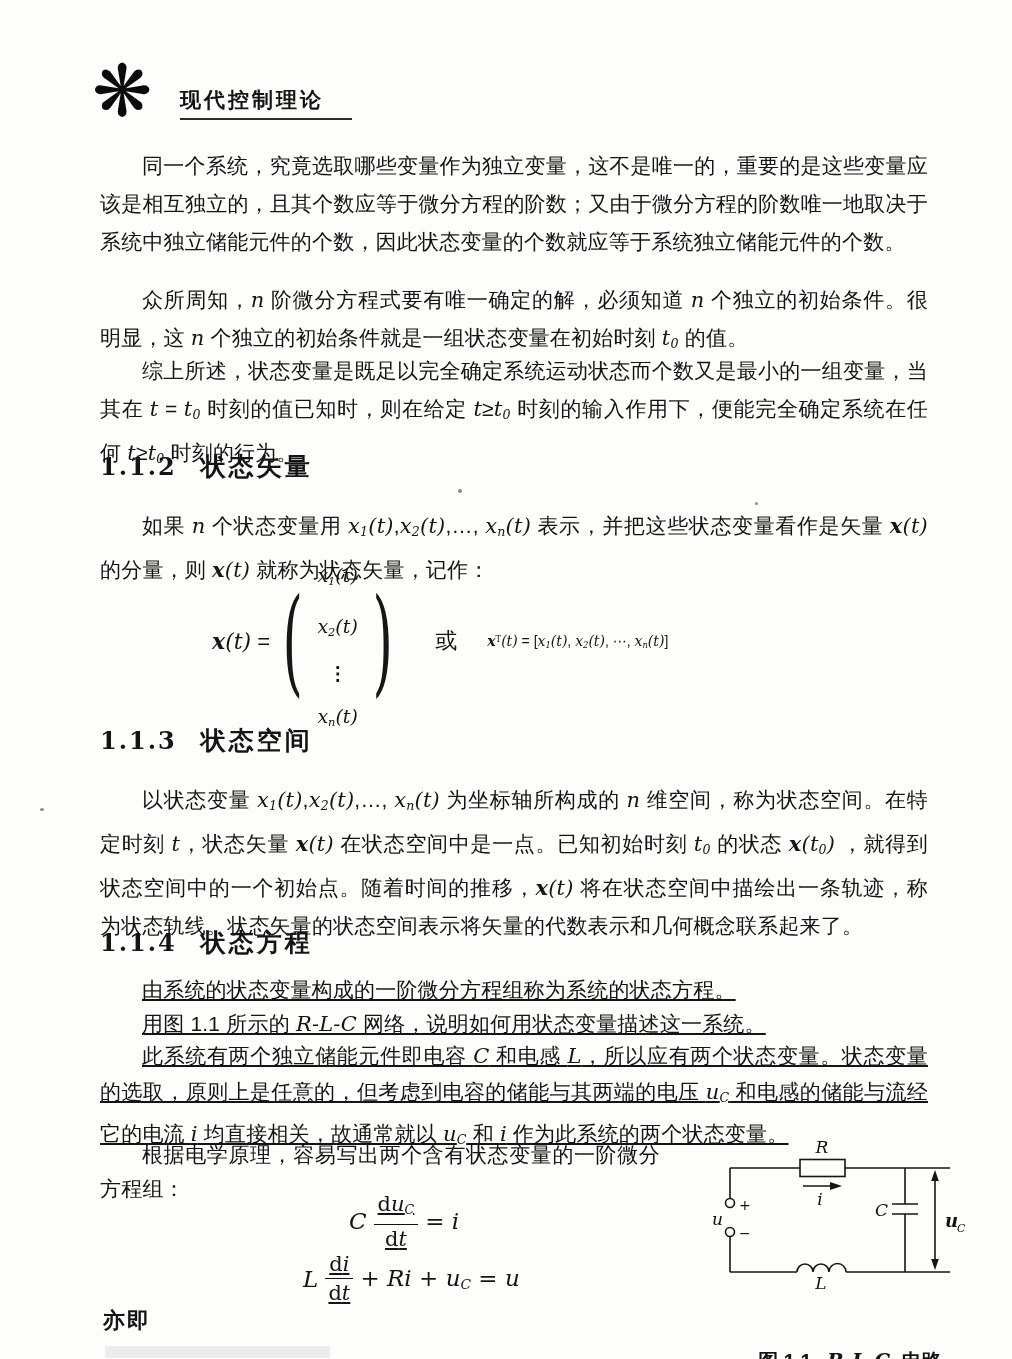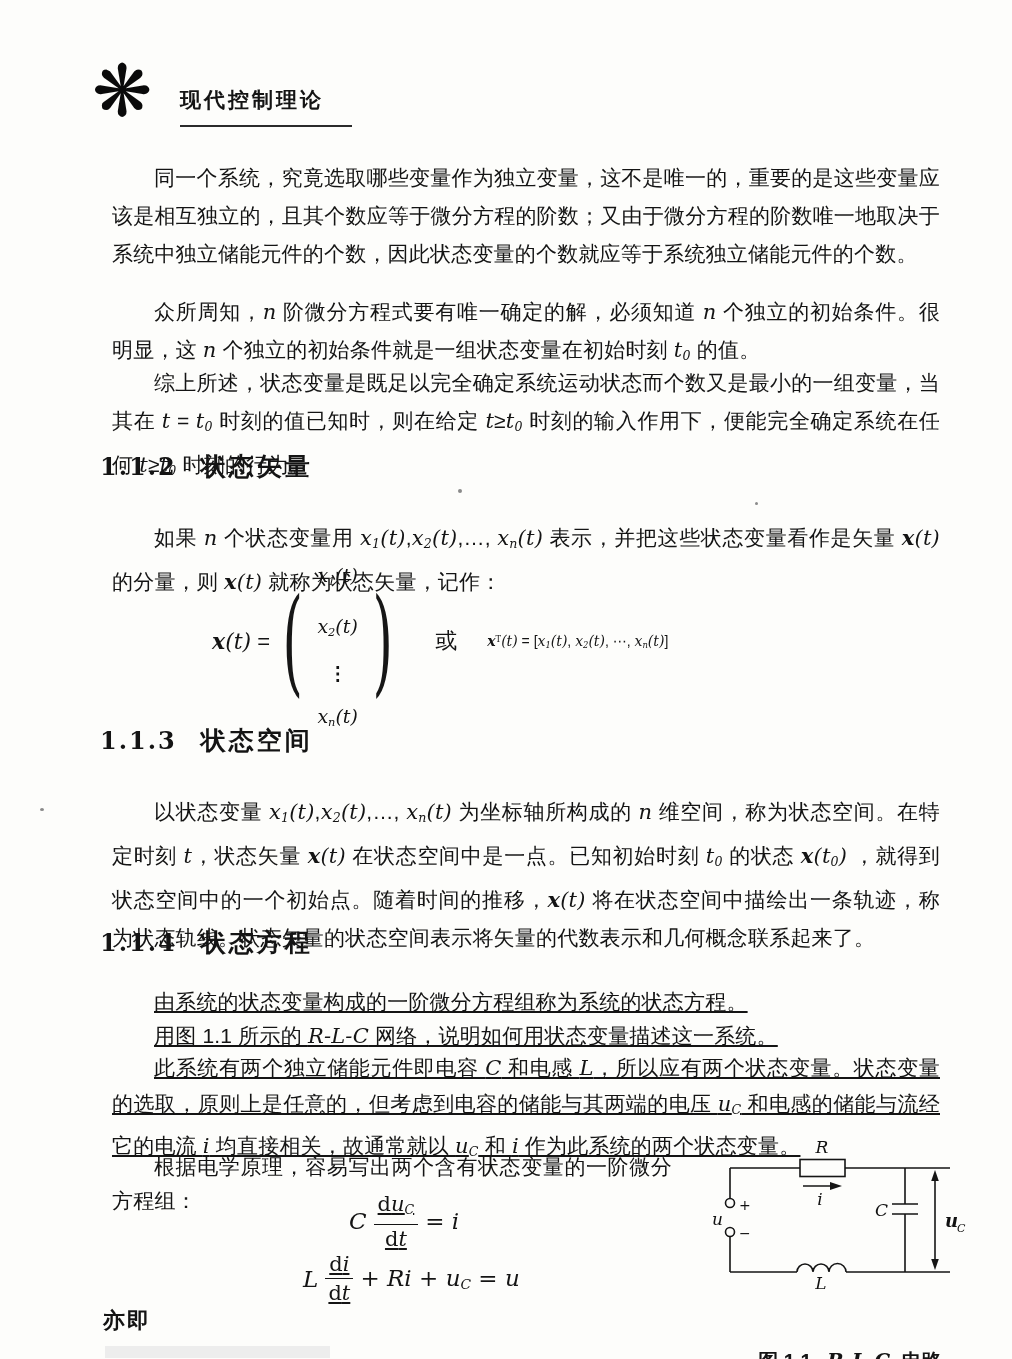--- a/index.html
+++ b/index.html
@@ -2,24 +2,24 @@
 <html><head>
 <meta charset="utf-8">
 <style>
   html,body{margin:0;padding:0;background:#9a9a9a;}
   .page{position:relative;width:1012px;height:1359px;background:#fdfdfb;overflow:hidden;
         font-family:"Liberation Sans",sans-serif;color:#141414;}
 
   
   .logo{position:absolute;left:92px;top:52px;font-size:72px;line-height:78px;color:#0a0a0a;}
   .book-title{position:absolute;left:180px;top:86px;font-size:21px;font-weight:bold;
-              letter-spacing:3px;padding:0 28px 11px 0;border-bottom:2px solid #2b2b2b;}
+              letter-spacing:3px;padding:0 28px 4px 0;border-bottom:2px solid #2b2b2b;}
 
   
-  .para{position:absolute;left:100px;width:828px;margin:12px;font-size:21px;line-height:38px;
+  .para{position:absolute;left:100px;width:828px;margin:0;font-size:21px;line-height:38px;
         text-align:justify;text-align-last:left;letter-spacing:0.2px;}
   .indent{text-indent:42px;}
   .lh36{line-height:36px;text-decoration:underline;}
   .lh34{line-height:34px;}
 
   
   .run-t{}
   .run-m{font-family:"DejaVu Serif",serif;font-style:italic;}
   .run-b{font-family:"DejaVu Serif",serif;font-style:italic;font-weight:bold;}
   .run-r{font-family:"DejaVu Serif",serif;font-style:normal;}

